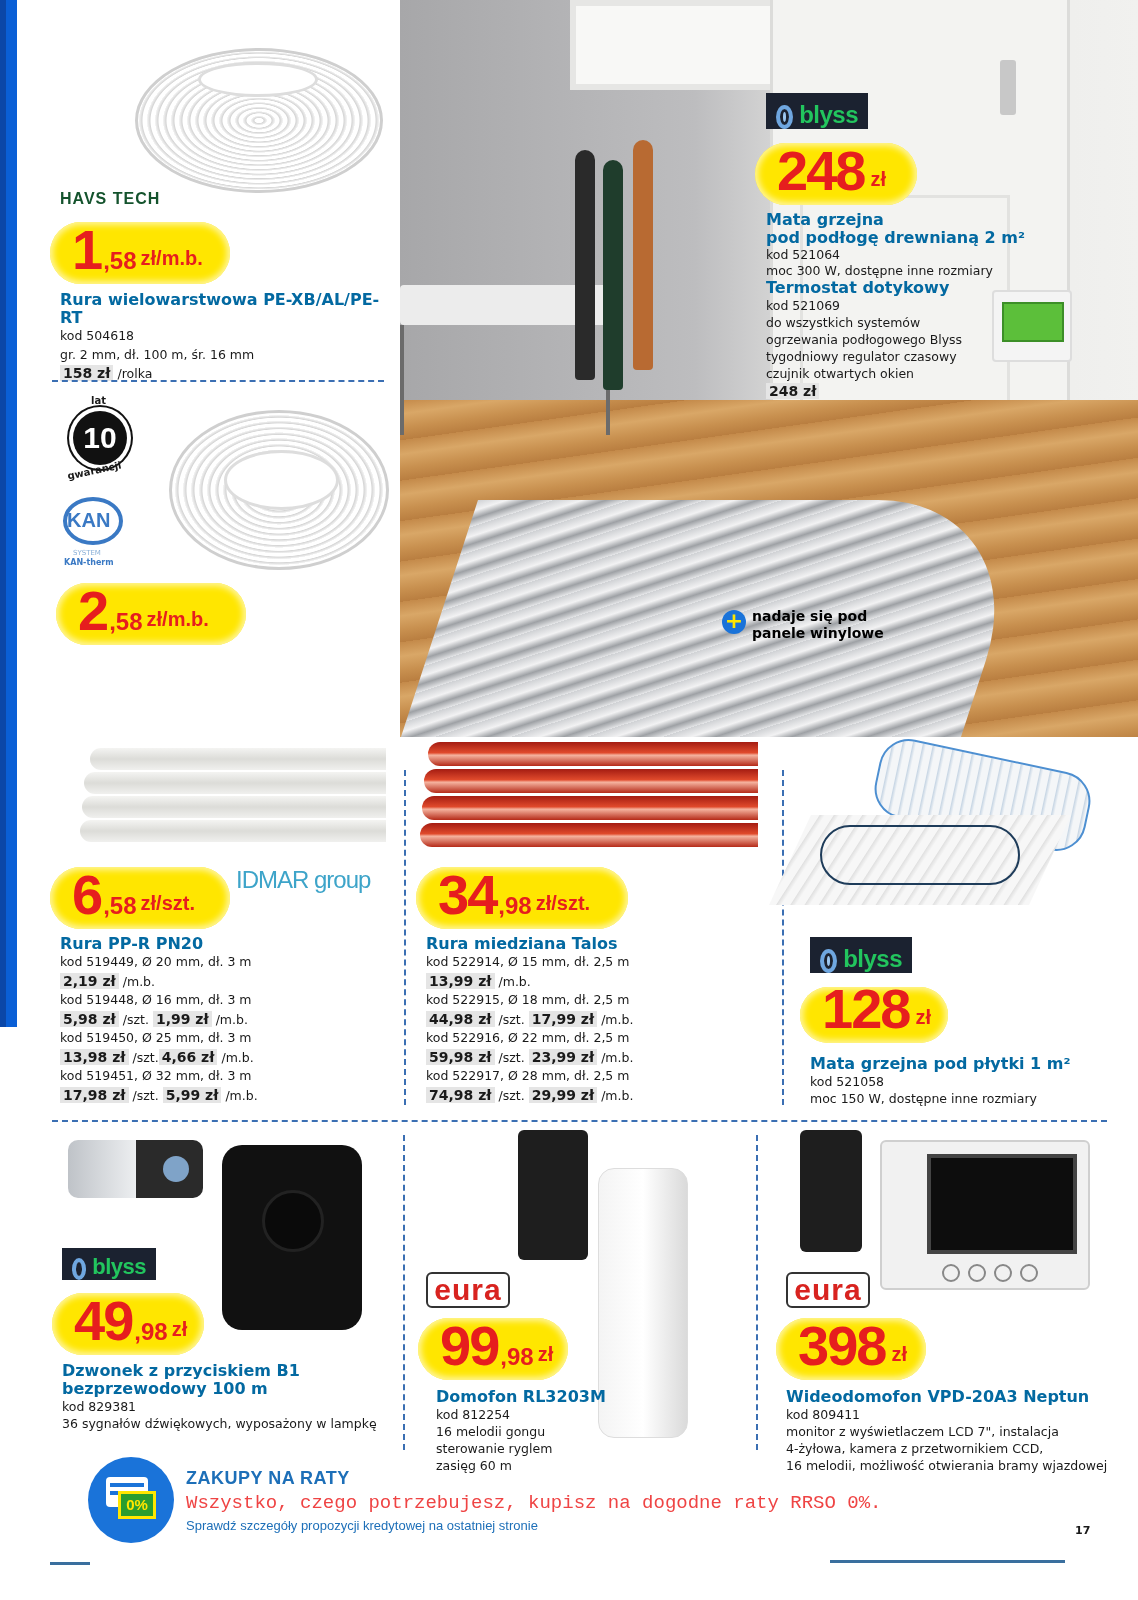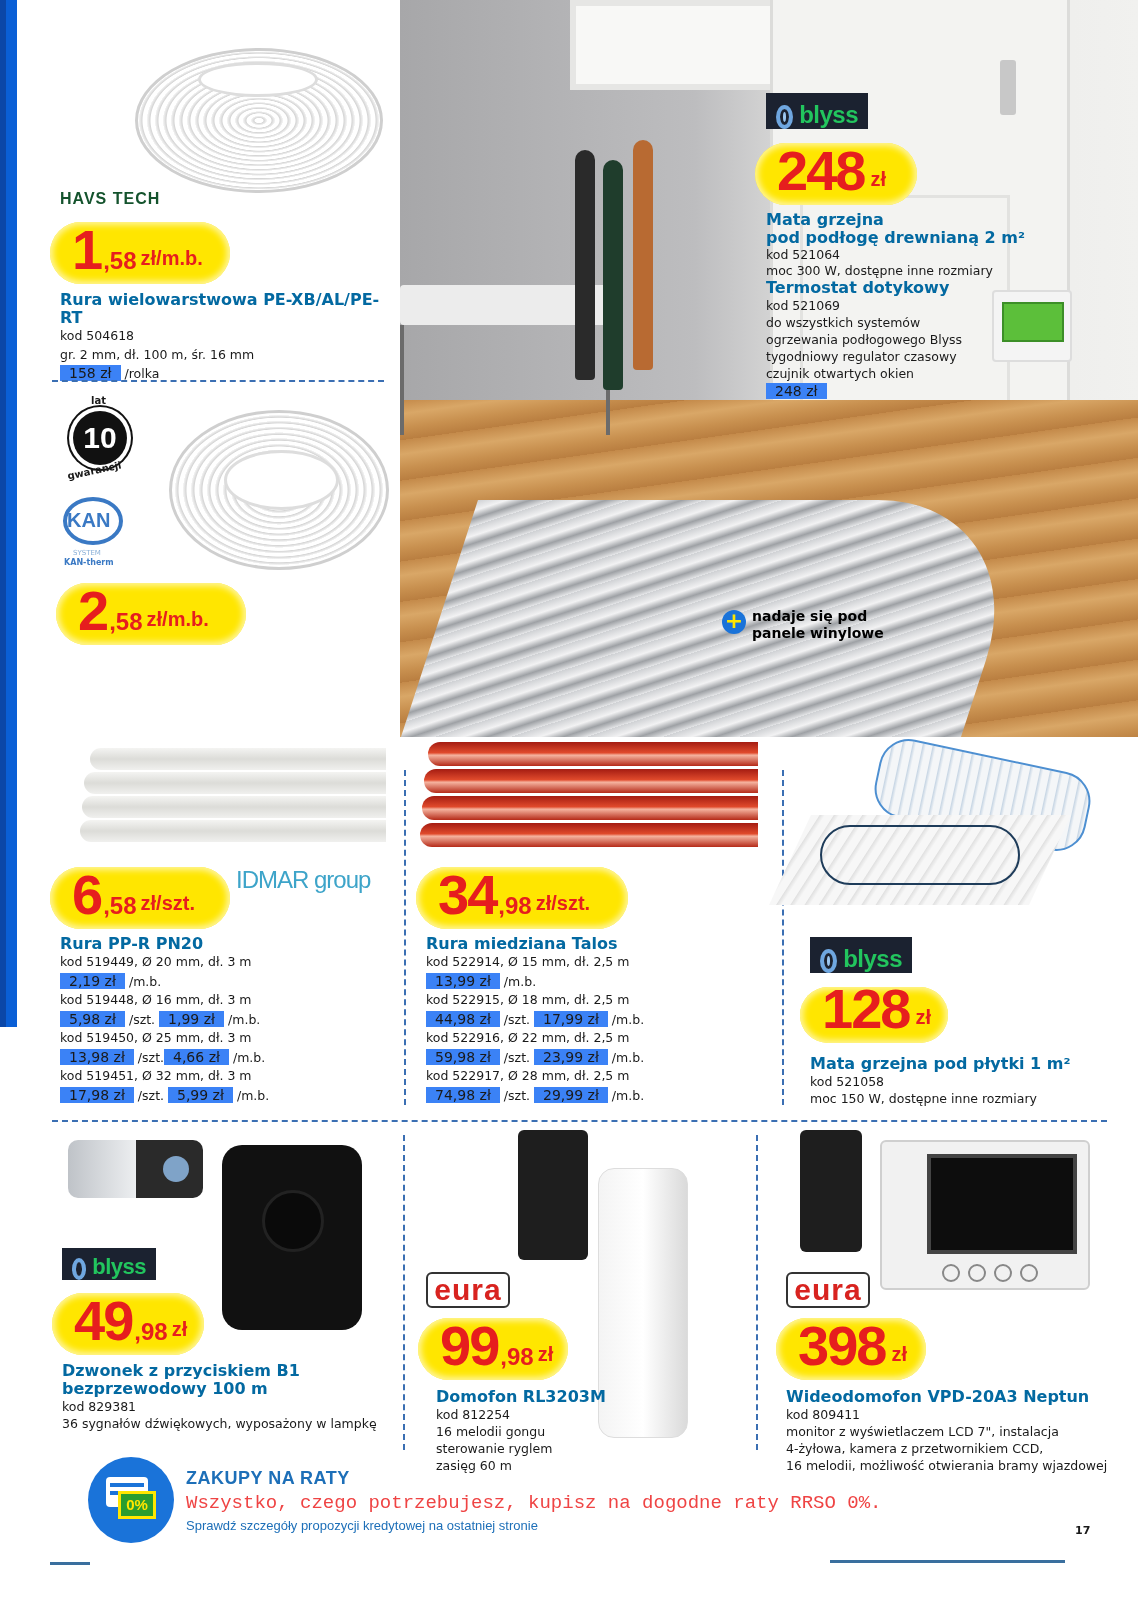--- a/index.html
+++ b/index.html
@@ -9,21 +9,21 @@
   .left-bar::after{content:"";position:absolute;left:0;top:0;width:6px;height:100%;background:#0b47a8}
 
   
   .price{position:absolute;background:#ffe600;border-radius:40px;display:flex;align-items:flex-end;padding:0 22px 6px 22px;color:#e61e1e;font-weight:bold;box-shadow:0 0 6px 3px #fff6a0 inset}
   .price .big{font-size:56px;line-height:56px;letter-spacing:-2px;font-family:"Liberation Sans",sans-serif;font-weight:bold}
   .price .small{font-size:24px;line-height:28px;margin-left:2px;margin-bottom:3px;font-family:"Liberation Sans",sans-serif;font-weight:bold}
   .price .unit{font-size:20px;line-height:28px;margin-left:6px;margin-bottom:6px;font-family:"Liberation Sans",sans-serif;font-weight:bold}
 
   .ptitle{font-weight:bold;font-size:16px;line-height:18px;color:#0369a1}
   .ptext{font-size:12.5px;line-height:18.5px;color:#1a1a1a}
-  .hl{background:#3b82f6;font-weight:normal;padding:0 9px;font-size:14px}
+  .hl{background:#e5e5e5;font-weight:bold;padding:0 3px;font-size:14px}
   .unitt{font-size:12.5px}
 
   .hdash{position:absolute;height:0;border-top:2px dashed #3b6fb3}
   .vdash{position:absolute;width:0;border-left:2px dashed #3b6fb3}
 
   .logo-blyss{position:absolute;background:#1b2230;color:#22c55e;font-weight:bold;font-size:28px;font-family:"Liberation Sans",sans-serif;display:flex;align-items:flex-end;padding:0 10px;letter-spacing:-0.5px}
   .logo-blyss .ring{width:24px;height:24px;border-radius:50%;border:4px solid #6fa7e0;margin-right:6px;box-shadow:inset 0 0 0 3px #1b2230, inset 0 0 0 7px #9cc7f0}
   .logo-eura{position:absolute;border:2px solid #333;border-radius:6px;background:#fff;color:#d8231f;font-weight:bold;font-size:30px;font-family:"Liberation Sans",sans-serif;display:flex;align-items:center;justify-content:center;letter-spacing:1px}
 
   

